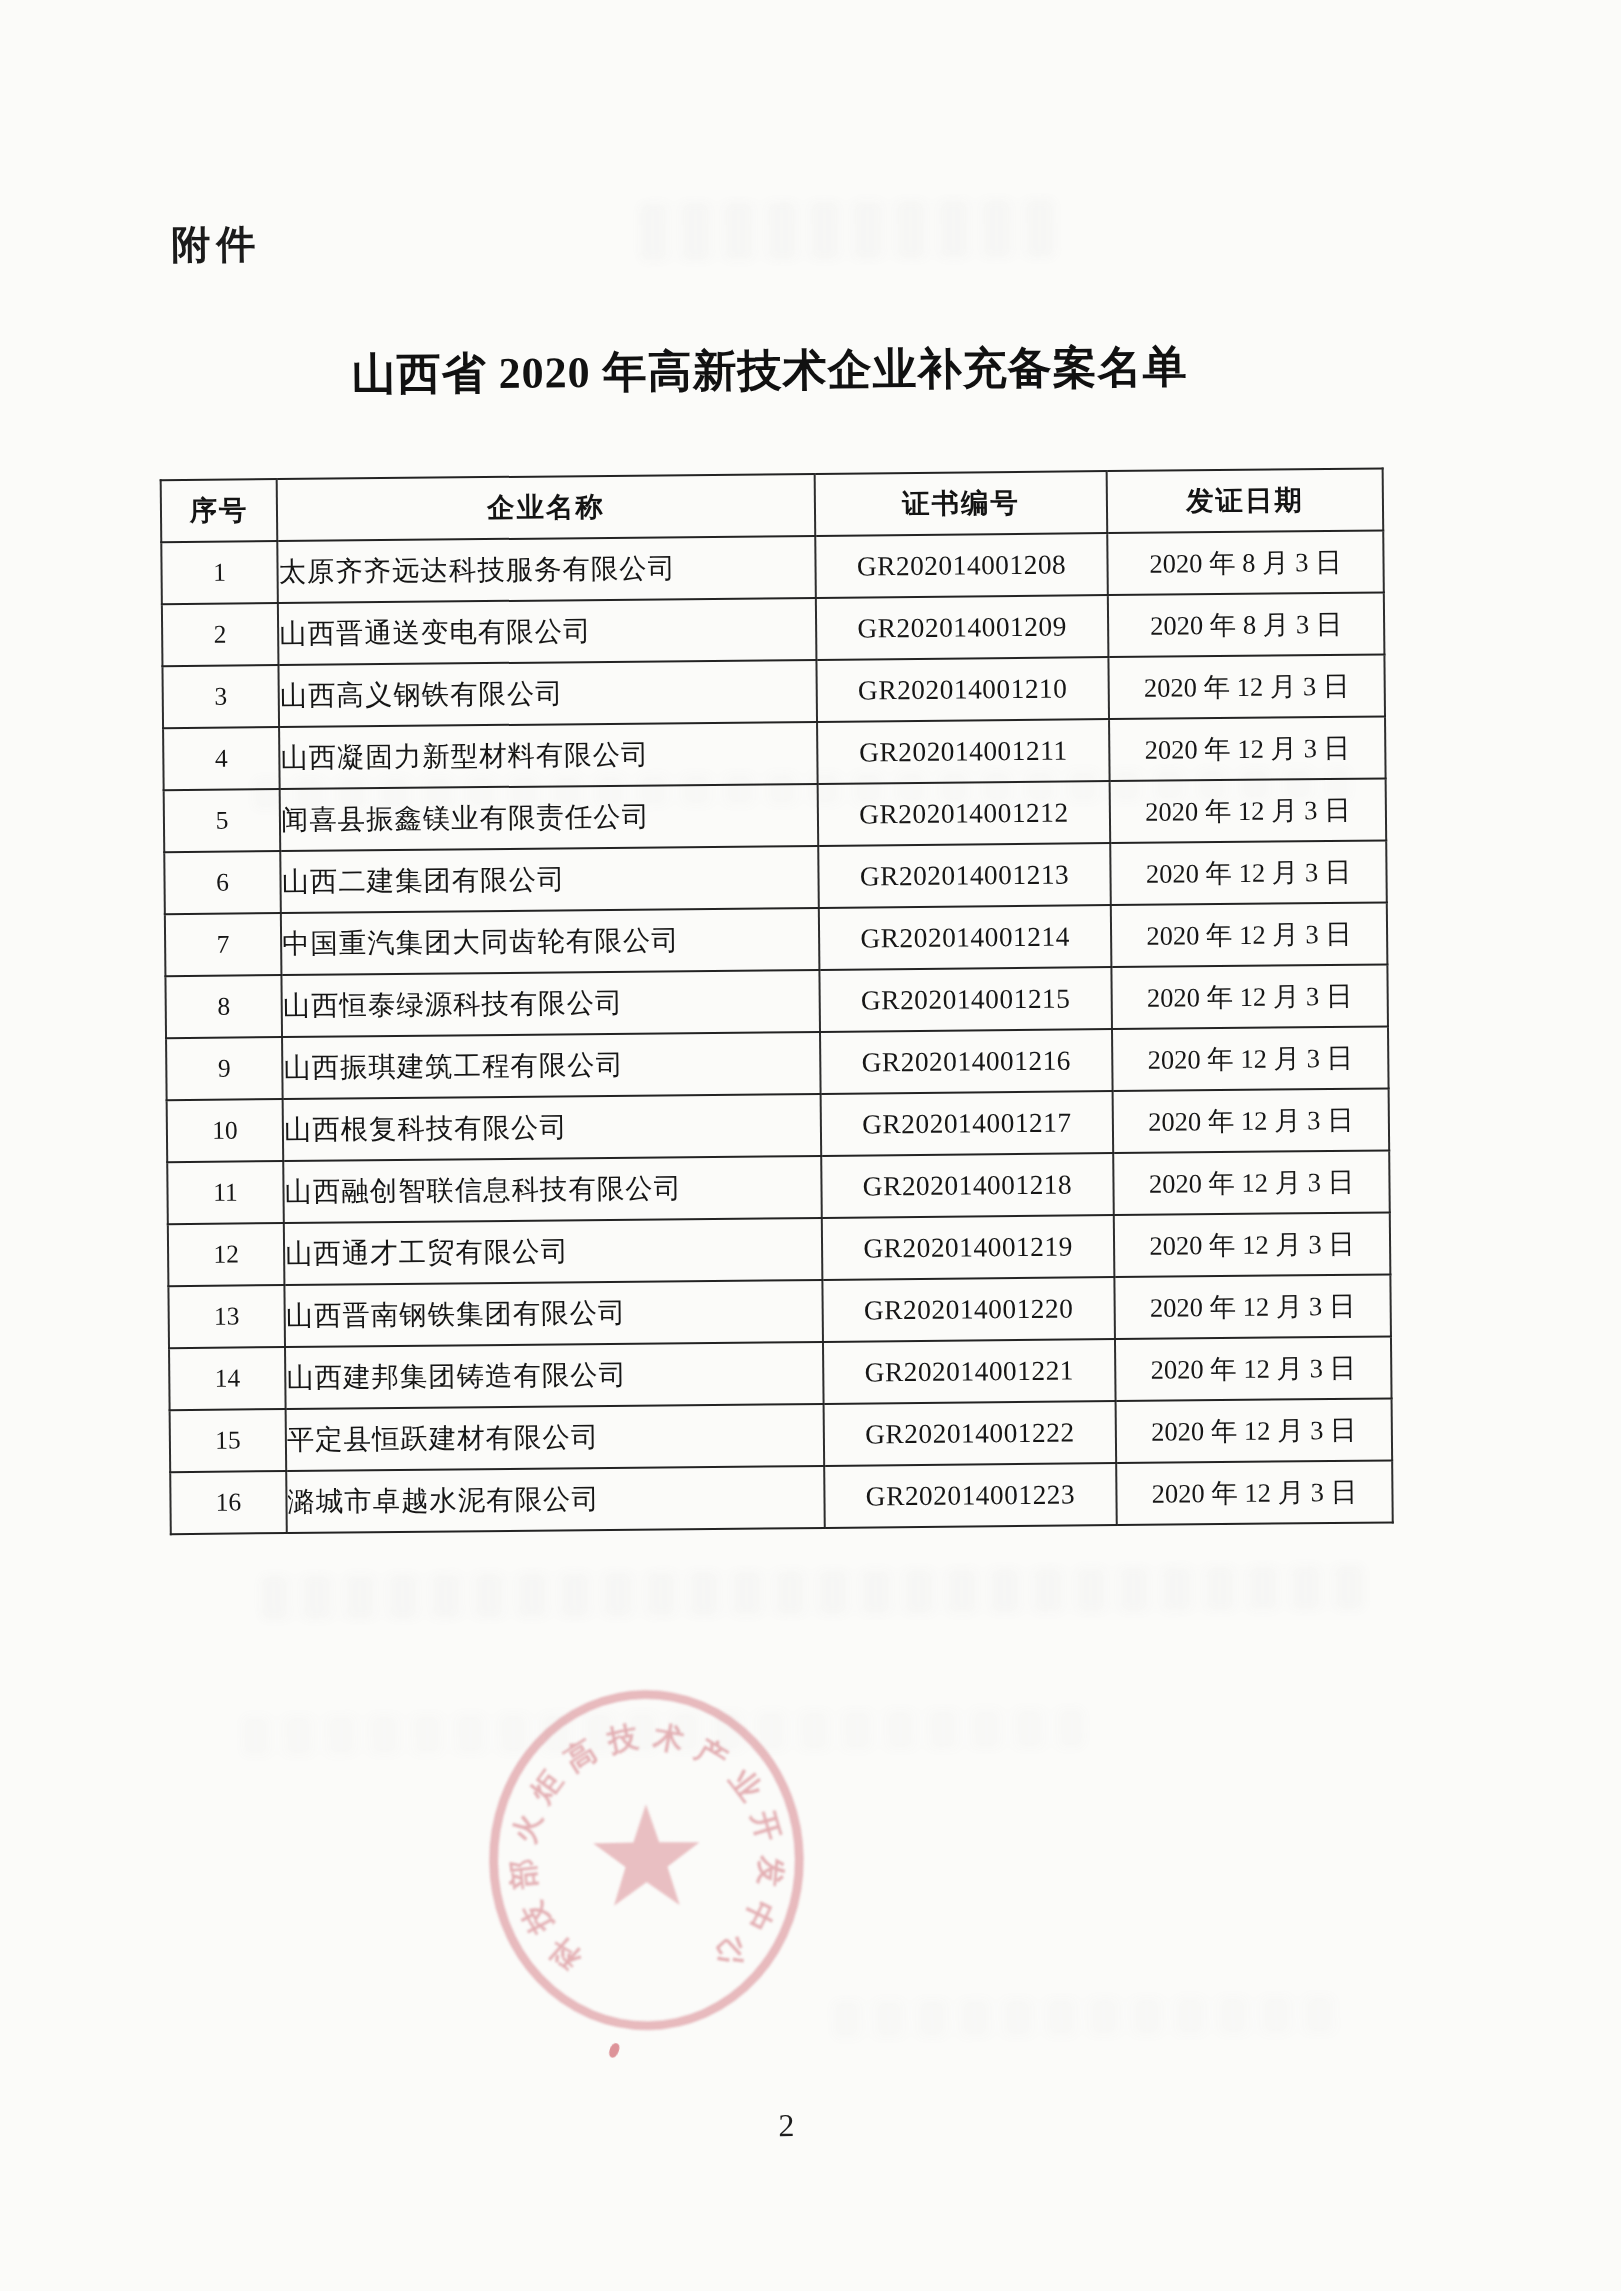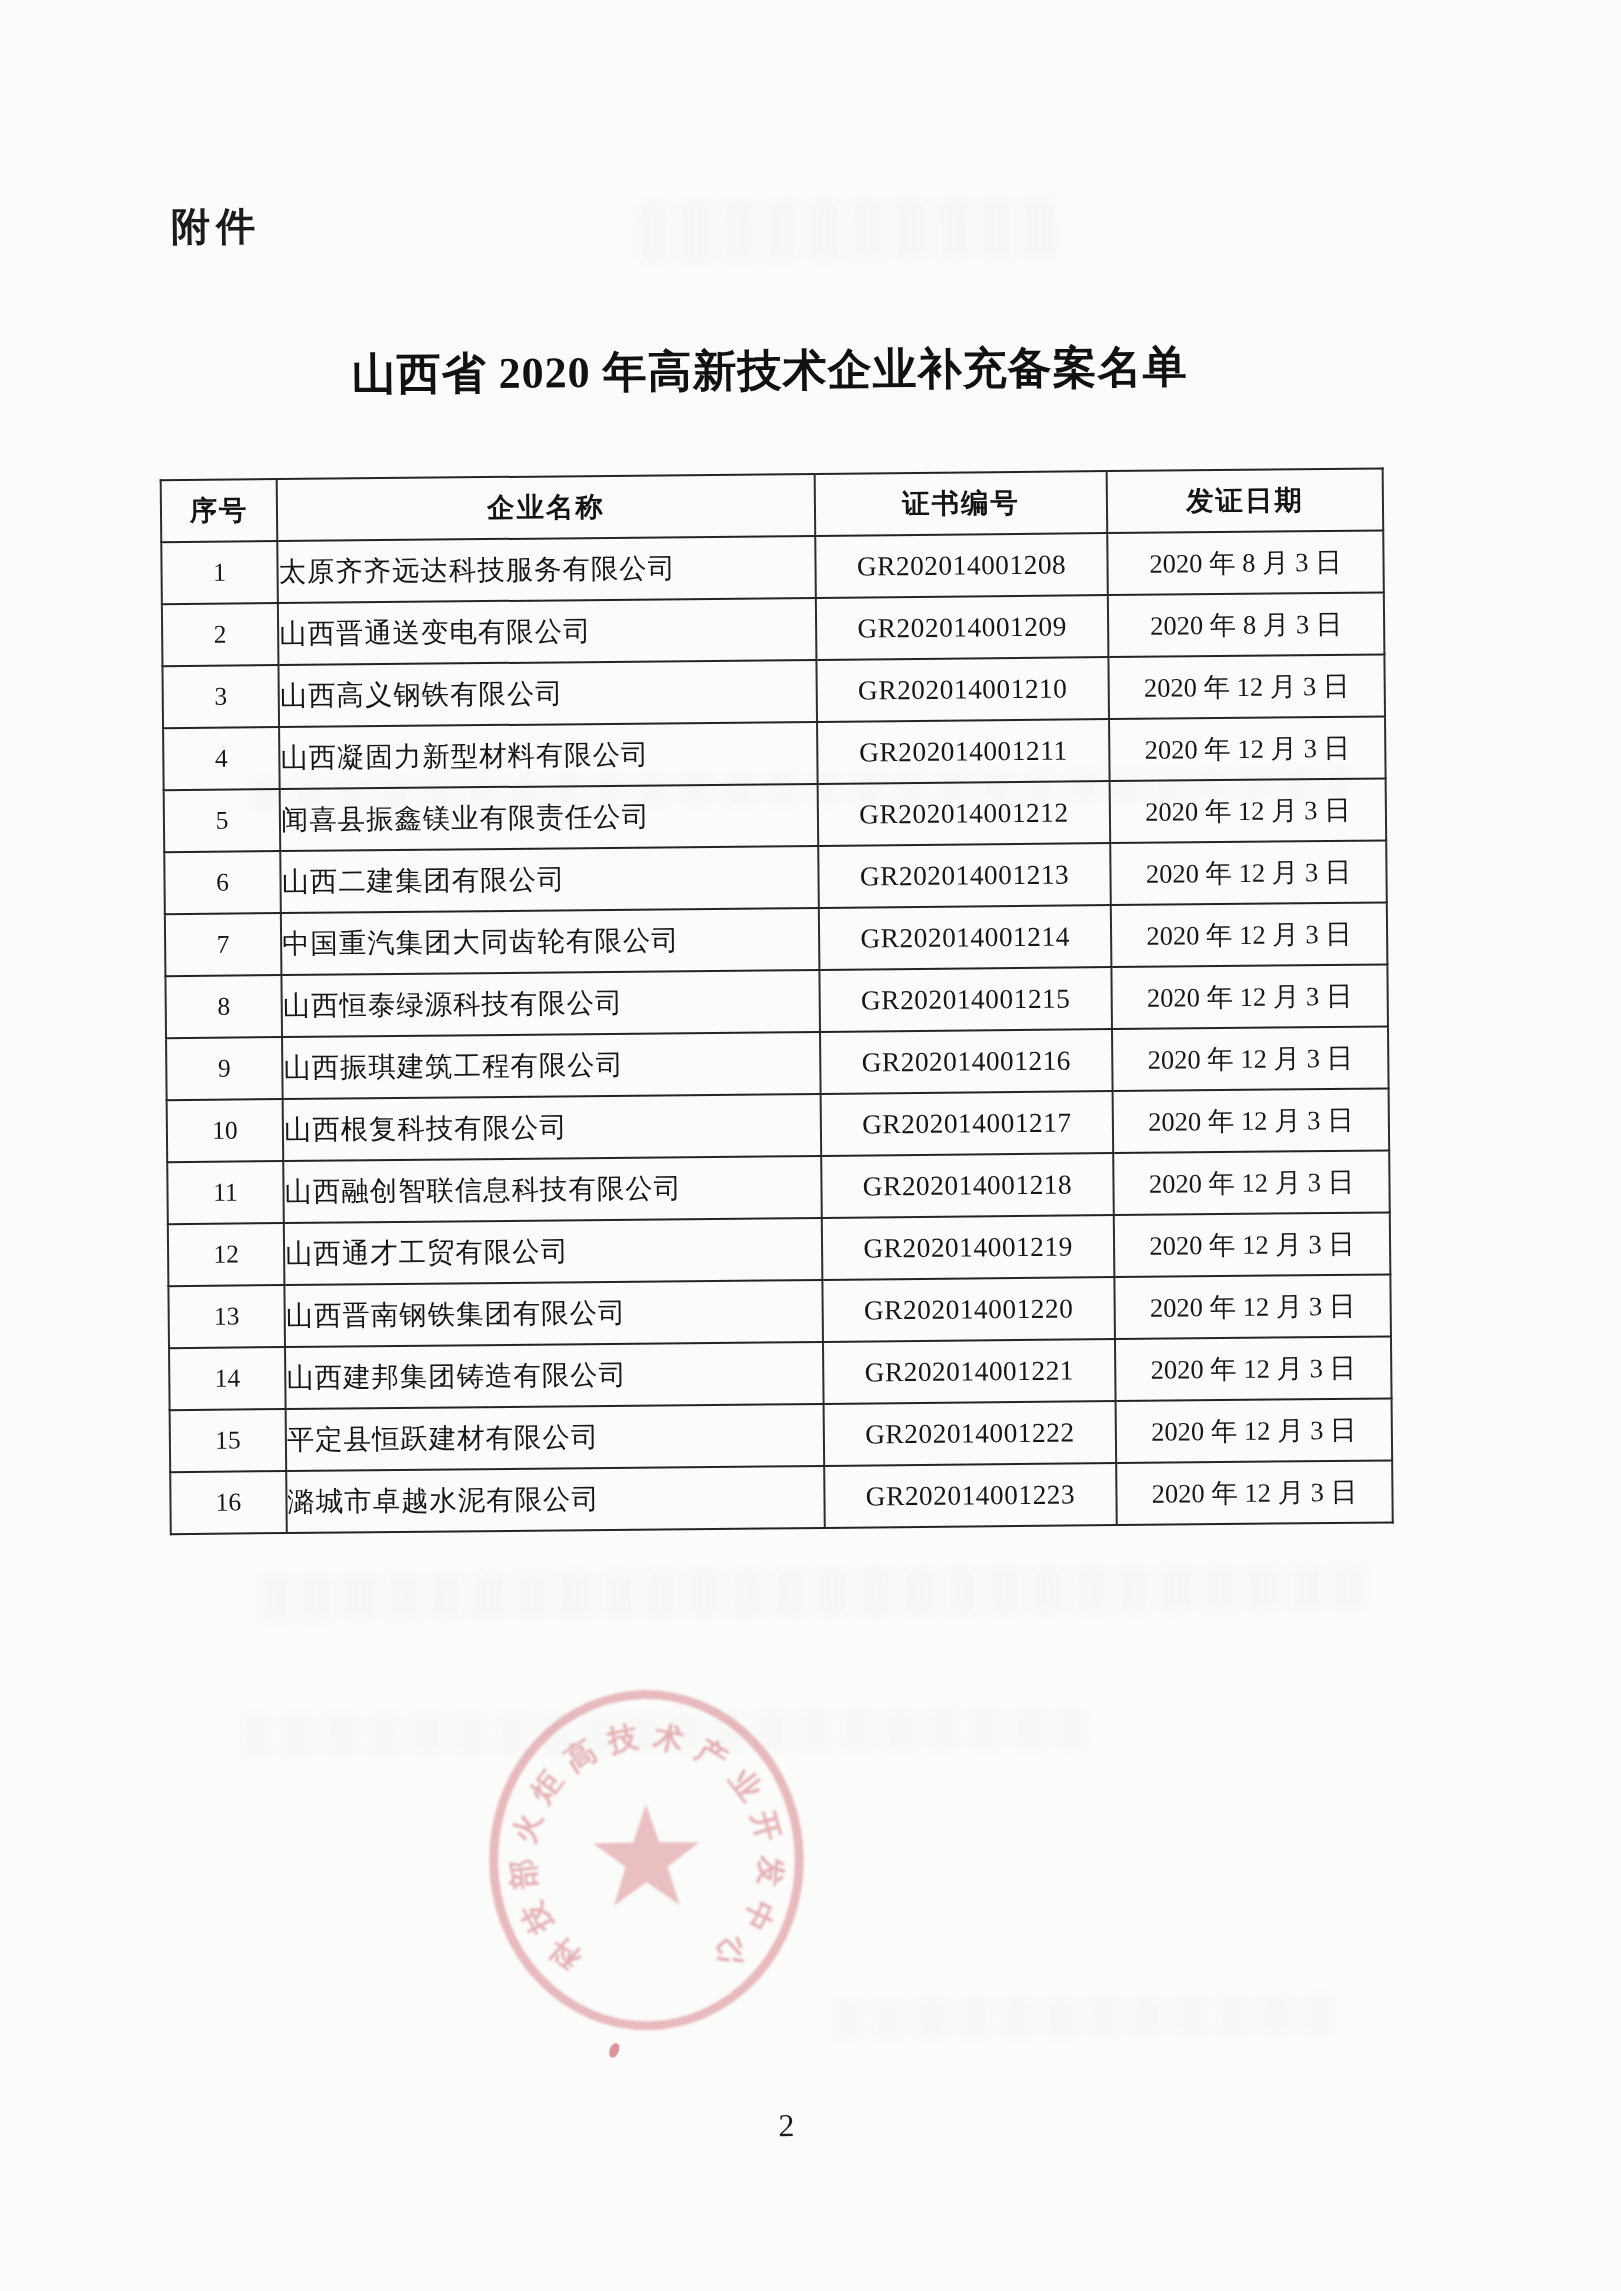--- a/index.html
+++ b/index.html
@@ -20,21 +20,21 @@
   .scan-content {
     position: absolute;
     inset: 0;
     transform: rotate(-0.55deg);
     transform-origin: 50% 45%;
   }
 
   .attachment {
     position: absolute;
     left: 179px;
-    top: 194px;
+    top: 212px;
     font-family: "Liberation Sans", "DejaVu Sans", sans-serif;
     font-size: 39px;
     font-weight: 600;
     letter-spacing: 5.9px;
     color: #1b1b1b;
   }
 
   .doc-title {
     position: absolute;
     left: 165px;

